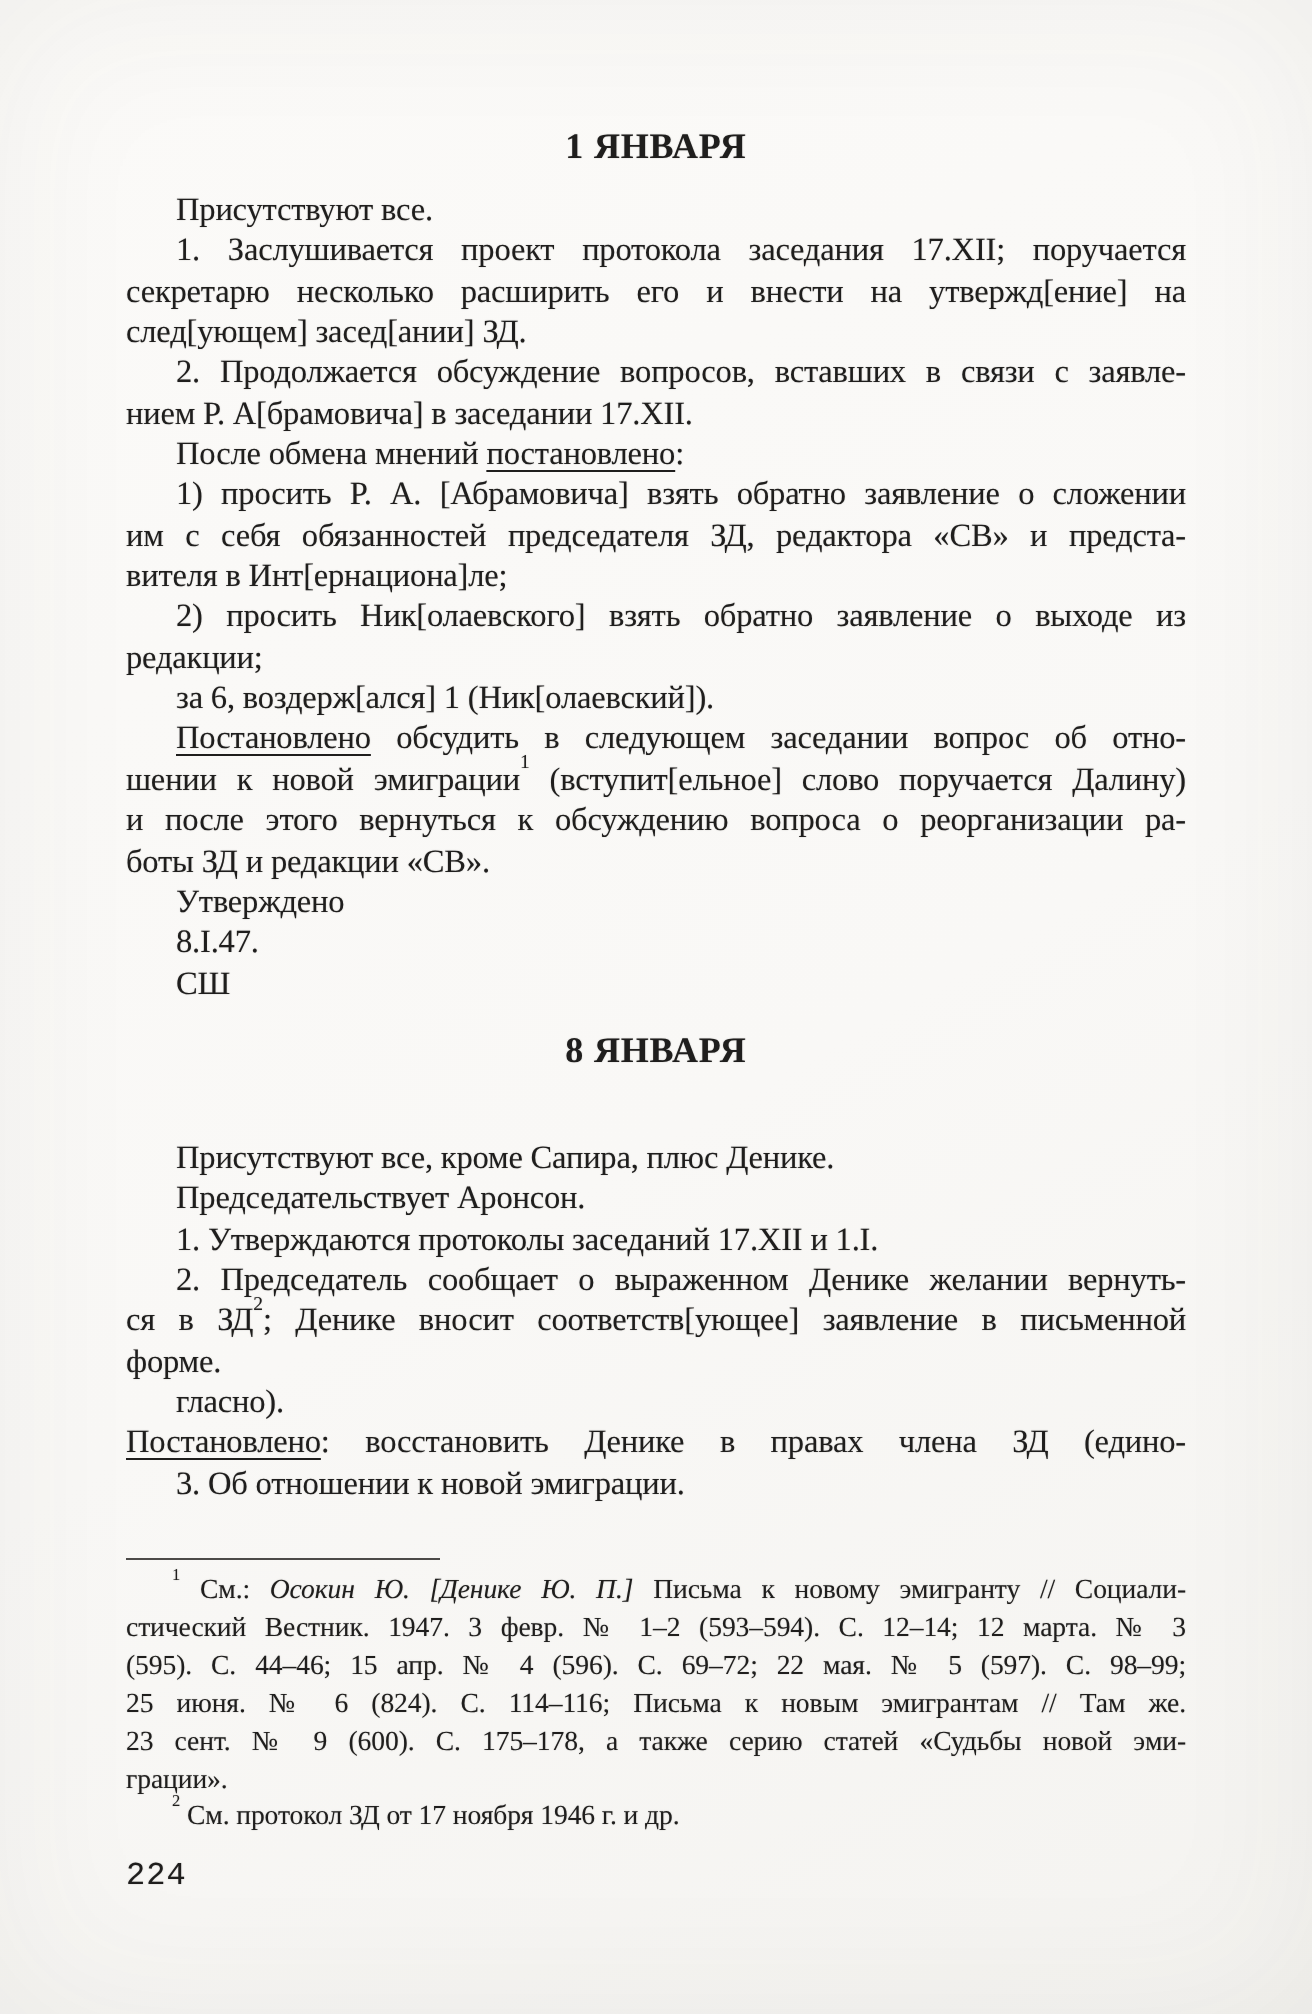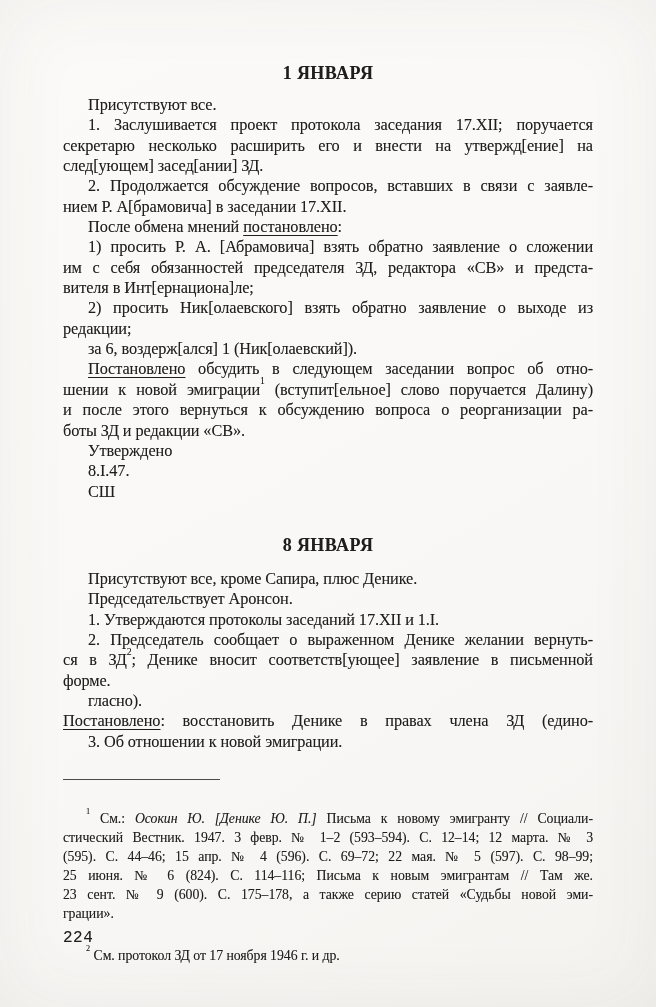--- a/index.html
+++ b/index.html
@@ -14,39 +14,39 @@
     box-shadow:inset 0 0 80px rgba(70,62,55,0.06);
     color:#1f1e1d;
     text-shadow:0 0 0.6px rgba(45,42,40,0.38);
   }
   .heading{
     position:absolute;left:63px;width:530px;margin:0;
     text-align:center;font-weight:bold;font-size:18px;line-height:19px;
     letter-spacing:0.4px;
   }
   .h1pos{top:64px;text-align:center;}
-  .h2pos{top:536px;}
+  .h2pos{top:516px;}
   .body{
     position:absolute;left:63px;width:530px;
     font-size:16.3px;line-height:20.35px;letter-spacing:-0.1px;
   }
   .s1pos{top:95px;}
   .s2pos{top:569px;}
   .line{text-align:left;}
   .line.j{text-align:justify;text-align-last:justify;}
   .para .line:first-child{padding-left:25px;}
   .fnrule{
     position:absolute;left:63px;top:779px;width:157px;height:1.4px;
     background:#4c4a48;
   }
   .fnblock{
     position:absolute;left:63px;top:786px;width:530px;
     font-size:13.8px;line-height:18.9px;letter-spacing:-0.05px;
   }
-  .fnblock .para .line:first-child{padding-left:23px;margin-top:24px;}
+  .fnblock .para .line:first-child{padding-left:23px;}
   .pagenum{
     position:absolute;left:63px;top:929px;width:530px;
     font-size:16px;letter-spacing:0.5px;font-family:Liberation Mono, monospace;
   }
   sup{font-size:60%;line-height:0;position:relative;top:-0.45em;}
   .u{text-decoration:underline;text-decoration-thickness:1px;text-underline-offset:2.5px;}
   i{font-style:italic;}
 </style>
 </head>
 <body>

